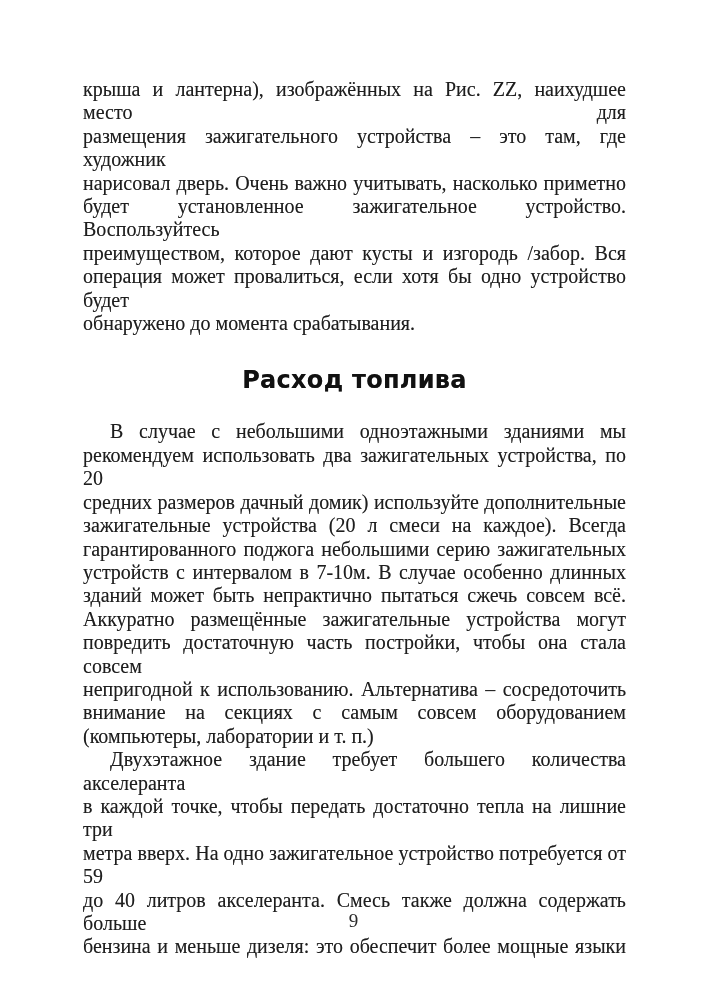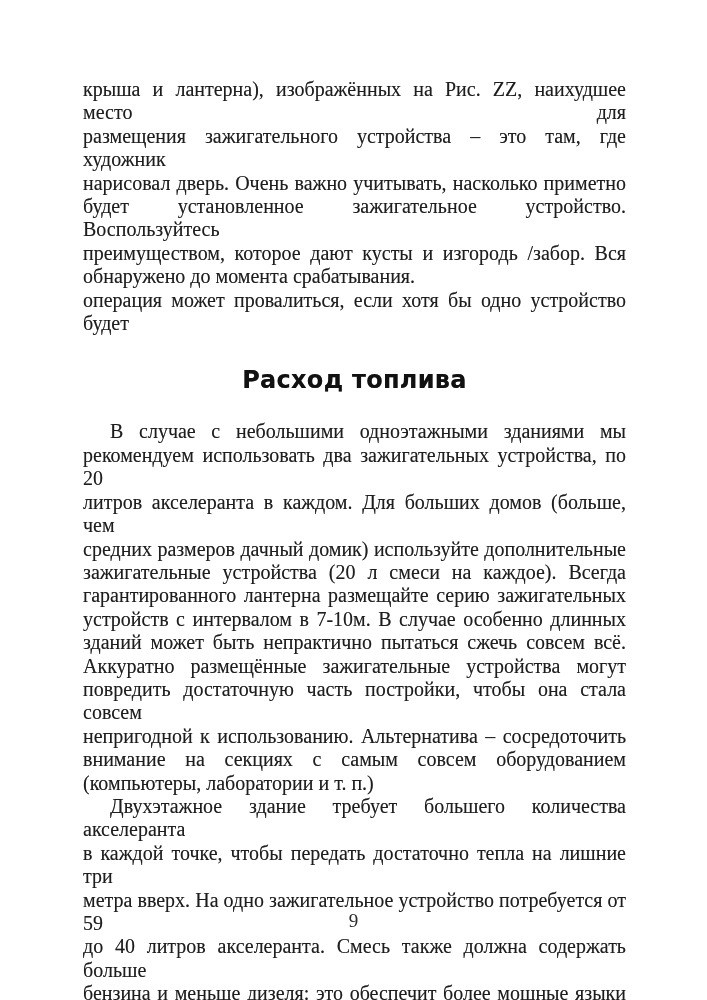--- a/index.html
+++ b/index.html
@@ -67,31 +67,30 @@
 <body>
 
 <div class="page">
   <main class="text-block" id="doc-body">
       <div class="para">
         <div class="line first">крыша и лантерна), изображённых на Рис. ZZ, наихудшее место для</div>
         <div class="line">размещения зажигательного устройства – это там, где художник</div>
         <div class="line">нарисовал дверь. Очень важно учитывать, насколько приметно</div>
         <div class="line">будет установленное зажигательное устройство. Воспользуйтесь</div>
         <div class="line">преимуществом, которое дают кусты и изгородь /забор. Вся</div>
+        <div class="line">операция может провалиться, если хотя бы одно устройство будет</div>
         <div class="line last">обнаружено до момента срабатывания.</div>
-        <div class="line">операция может провалиться, если хотя бы одно устройство будет</div>
       </div>
       <h2 class="section-heading">Расход топлива</h2>
       <div class="para indent">
         <div class="line first">В случае с небольшими одноэтажными зданиями мы</div>
         <div class="line">рекомендуем использовать два зажигательных устройства, по 20</div>
-        <div class="line">литров акселеранта в каждом. Для больших домов (больше, чем</div>
         <div class="line">средних размеров дачный домик) используйте дополнительные</div>
         <div class="line">зажигательные устройства (20 л смеси на каждое). Всегда</div>
-        <div class="line">гарантированного лантерна размещайте серию зажигательных</div>
+        <div class="line">гарантированного поджога небольшими серию зажигательных</div>
         <div class="line">устройств с интервалом в 7-10м. В случае особенно длинных</div>
         <div class="line">зданий может быть непрактично пытаться сжечь совсем всё.</div>
         <div class="line">Аккуратно размещённые зажигательные устройства могут</div>
         <div class="line">повредить достаточную часть постройки, чтобы она стала совсем</div>
         <div class="line">непригодной к использованию. Альтернатива – сосредоточить</div>
         <div class="line">внимание на секциях с самым совсем оборудованием</div>
         <div class="line last">(компьютеры, лаборатории и т. п.)</div>
       </div>
       <div class="para indent">
         <div class="line first">Двухэтажное здание требует большего количества акселеранта</div>

